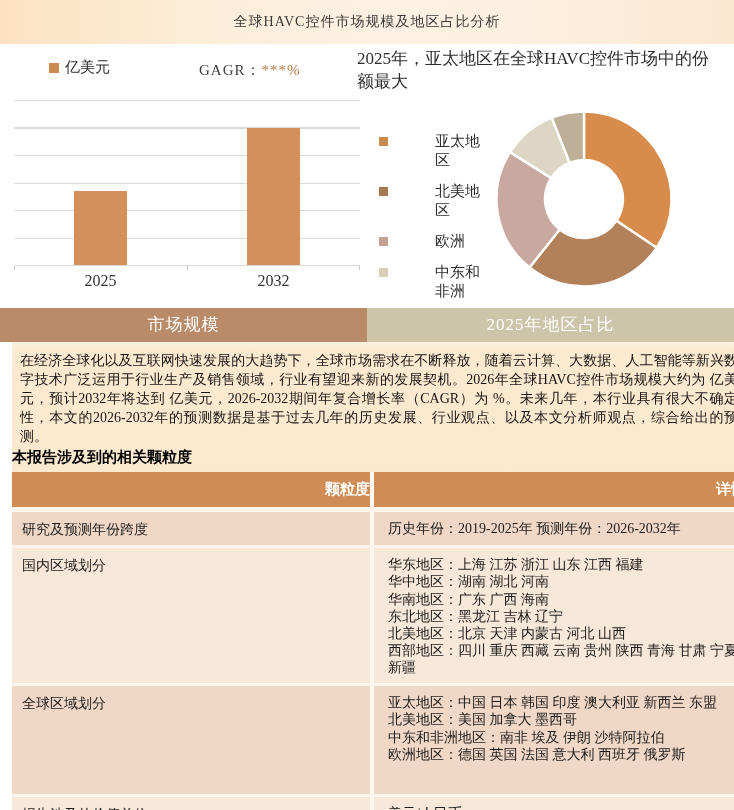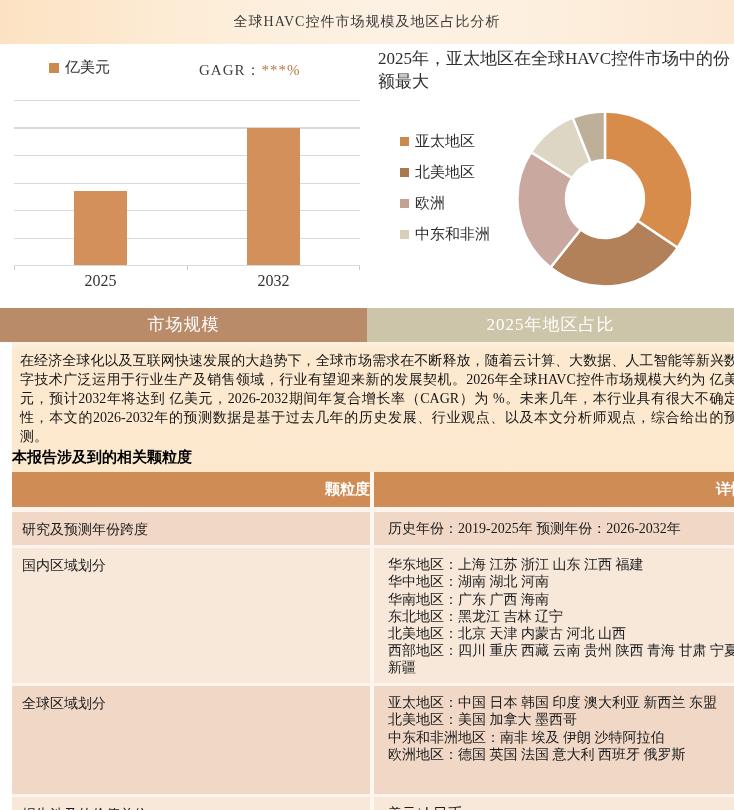--- a/index.html
+++ b/index.html
@@ -26,24 +26,24 @@
   .cagr .val{color:#b1763d;}
   .plot{
     position:absolute;left:14px;top:56px;width:346px;height:166px;
     background-image:repeating-linear-gradient(to bottom,#dadada 0,#dadada 1px,transparent 1px,transparent 27.5px);
   }
   .bar{position:absolute;bottom:1px;width:53px;background:#d3905a;}
   .tick{position:absolute;top:166px;width:1px;height:4px;background:#c9c9c9;}
   .xlabels{position:absolute;left:14px;top:228px;width:346px;display:flex;}
   .xlabels span{width:173px;text-align:center;font-size:16px;color:#333;}
   
-  .pie-panel{position:absolute;left:367px;top:0;width:367px;height:260px;}
+  .pie-panel{position:absolute;left:346px;top:0;width:367px;height:260px;}
   .pie-title{position:absolute;left:11px;top:3px;width:352px;font-size:17px;line-height:23px;color:#2e2e2e;}
   .pie-legend{position:absolute;left:33px;top:88px;width:106px;}
-  .pl-item{display:flex;margin-bottom:12px;}
+  .pl-item{display:flex;margin-bottom:12px;gap:41px;}
   .pl-item .sq{flex:0 0 9px;width:9px;height:9px;margin:5px 6px 0 0;}
   .pl-item .lbl{font-size:15px;line-height:19px;color:#2d2d2d;}
   .donut{position:absolute;left:146px;top:63px;}
   
   .tabs{position:absolute;left:0;top:308px;width:734px;height:34px;display:flex;}
   .tab{width:367px;height:34px;line-height:34px;text-align:center;color:#ffffff;font-size:17px;letter-spacing:1px;}
   
   .content{
     position:absolute;left:12px;top:342px;width:734px;height:468px;
     background:linear-gradient(180deg,#fdf2e0 0,#fce9cf 9px,#fbe7cb 100%);

